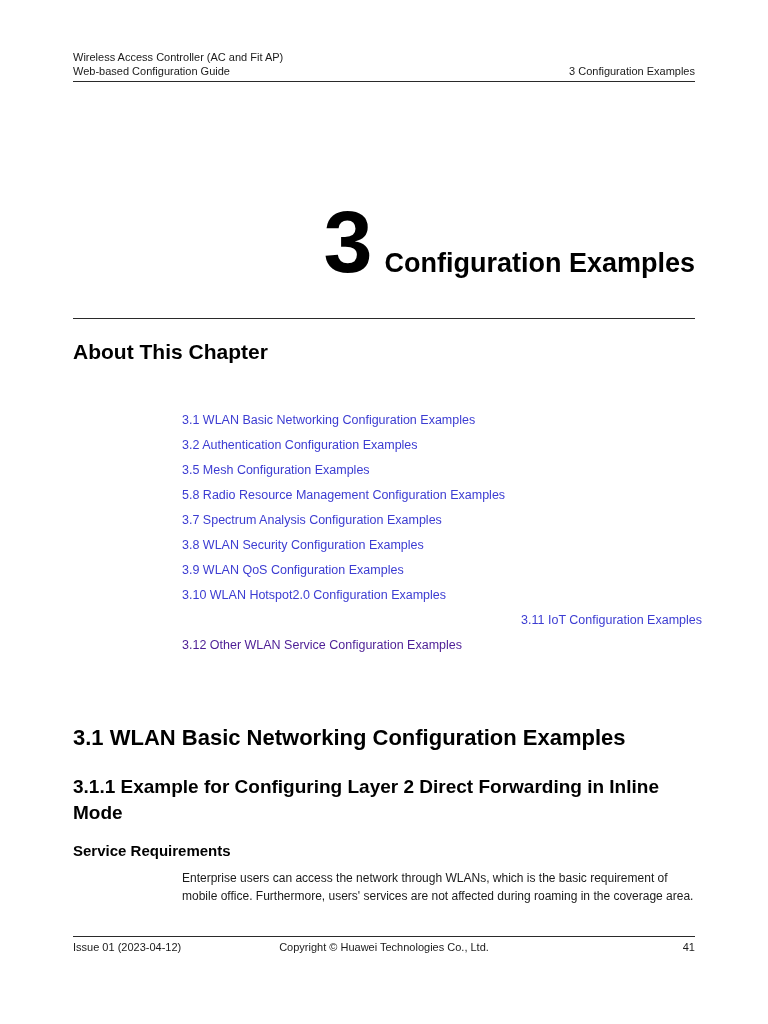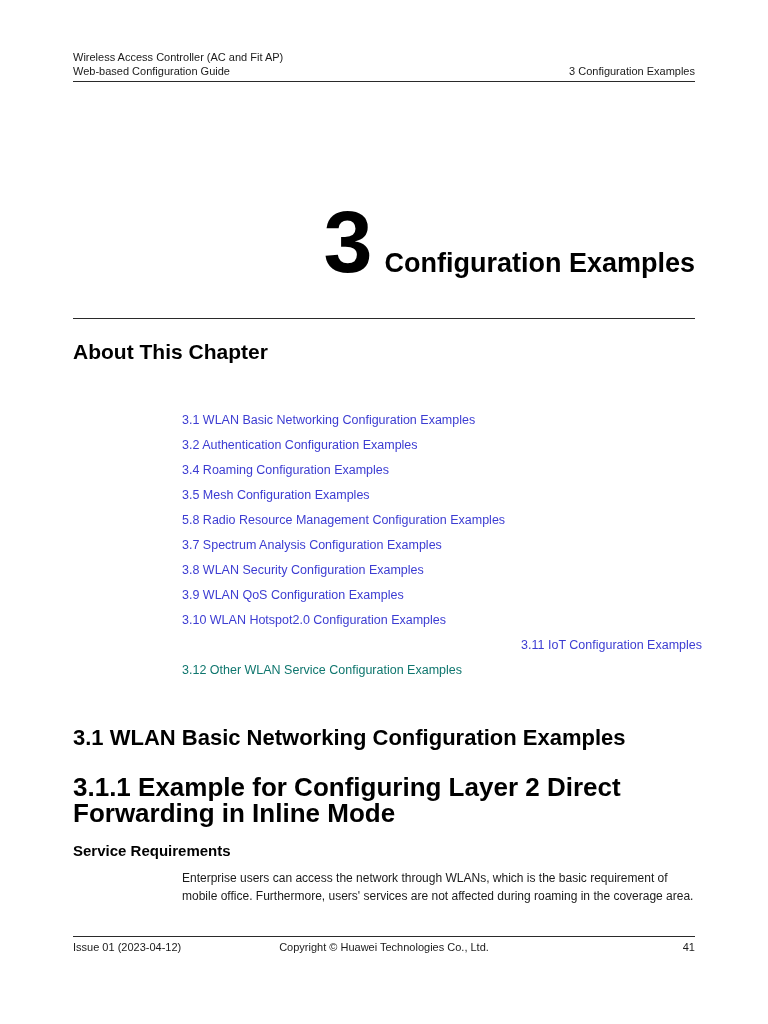--- a/index.html
+++ b/index.html
@@ -100,21 +100,21 @@
     width: 640px;
     font-size: 22px;
     font-weight: bold;
     color: #000000;
   }
   .h3-heading {
     position: absolute;
     left: 73px;
     top: 774px;
     width: 620px;
-    font-size: 26px;
+    font-size: 19px;
     font-weight: bold;
     line-height: 26px;
     color: #000000;
   }
   .h4-heading {
     position: absolute;
     left: 73px;
     top: 842px;
     font-size: 15px;
     font-weight: bold;
@@ -170,29 +170,28 @@
       <span class="chapter-number">3</span><span class="chapter-name">Configuration Examples</span>
     </div>
     <div class="chapter-rule"></div>
   </div>
 
   <div class="about-heading">About This Chapter</div>
 
   <nav class="toc">
     <a href="#" class="toc-link" style="color: rgb(60, 60, 210);">3.1 WLAN Basic Networking Configuration Examples</a>
     <a href="#" class="toc-link" style="color: rgb(60, 60, 210);">3.2 Authentication Configuration Examples</a>
-    <a href="#" class="toc-link" style="color: rgb(60, 60, 210);">3.4 Roaming Configuration Examples</a>
     <a href="#" class="toc-link" style="color: rgb(60, 60, 210);">3.5 Mesh Configuration Examples</a>
     <a href="#" class="toc-link" style="color: rgb(60, 60, 210);">5.8 Radio Resource Management Configuration Examples</a>
     <a href="#" class="toc-link" style="color: rgb(60, 60, 210);">3.7 Spectrum Analysis Configuration Examples</a>
     <a href="#" class="toc-link" style="color: rgb(60, 60, 210);">3.8 WLAN Security Configuration Examples</a>
     <a href="#" class="toc-link" style="color: rgb(60, 60, 210);">3.9 WLAN QoS Configuration Examples</a>
     <a href="#" class="toc-link" style="color: rgb(60, 60, 210);">3.10 WLAN Hotspot2.0 Configuration Examples</a>
     <a href="#" class="toc-link" style="color: rgb(60, 60, 210); text-align: right;">3.11 IoT Configuration Examples</a>
-    <a href="#" class="toc-link" style="color: #0f766e;">3.12 Other WLAN Service Configuration Examples</a>
+    <a href="#" class="toc-link" style="color: #4c1d95;">3.12 Other WLAN Service Configuration Examples</a>
   </nav>
 
   <h2 class="h2-heading">3.1 WLAN Basic Networking Configuration Examples</h2>
 
   <h3 class="h3-heading">3.1.1 Example for Configuring Layer 2 Direct Forwarding in Inline Mode</h3>
 
   <h4 class="h4-heading">Service Requirements</h4>
   <p class="body-para">Enterprise users can access the network through WLANs, which is the basic requirement of mobile office. Furthermore, users' services are not affected during roaming in the coverage area.</p>
 
   <div class="footer">

